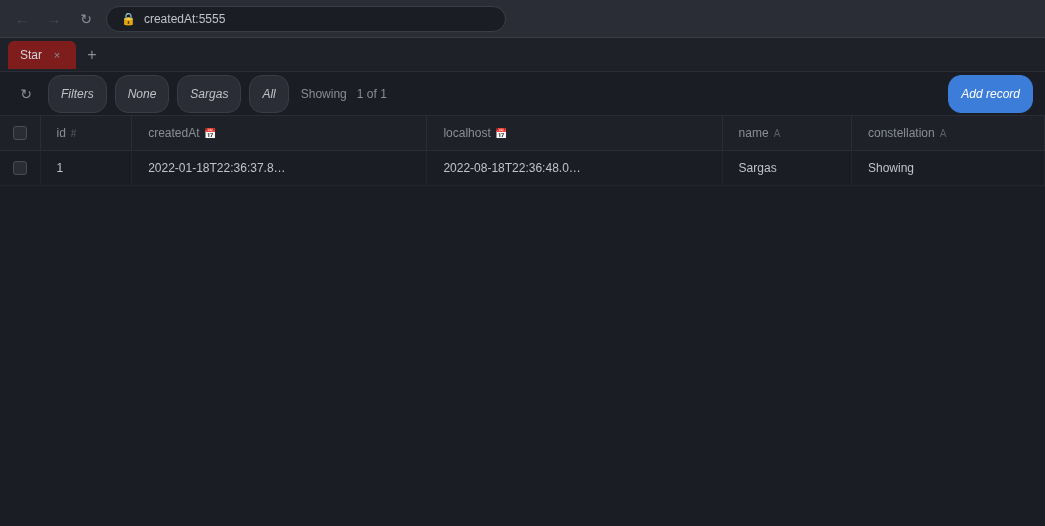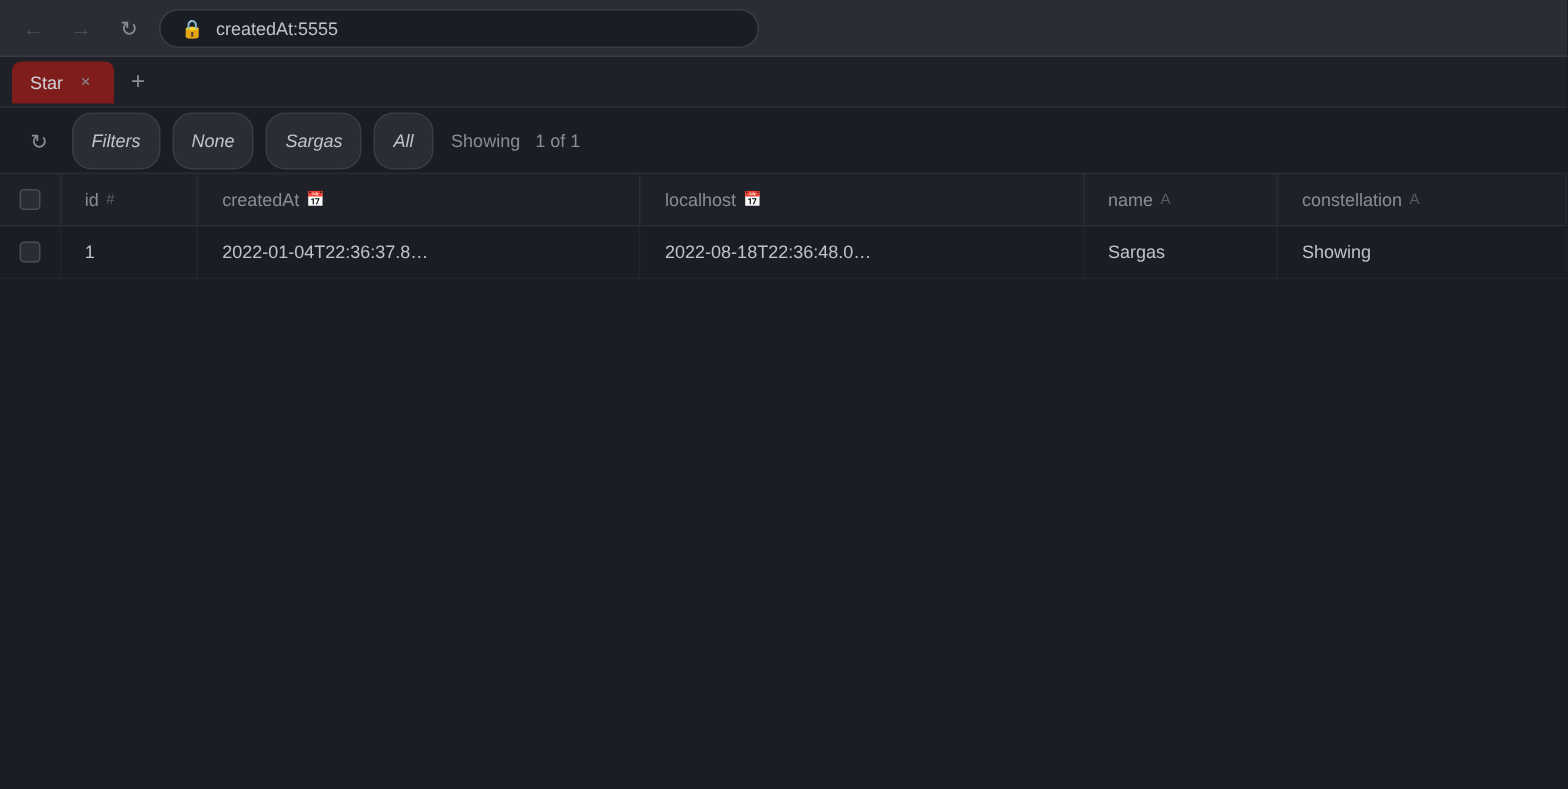--- a/index.html
+++ b/index.html
@@ -238,20 +238,21 @@
   <button class="toolbar-btn">Filters</button>
   <button class="toolbar-btn">None</button>
   <button class="toolbar-btn">Sargas</button>
   <button class="toolbar-btn">All</button>
   <span class="showing-text">
     <span>Showing</span>
     &nbsp;
     <span>1 of 1</span>
   </span>
   <div class="spacer"></div>
+  <button class="toolbar-btn primary">Add record</button>
 </div>
 
 <div class="table-container">
   <table>
     <thead>
       <tr>
         <th>
           <div class="checkbox-cell">
             <div class="checkbox"></div>
           </div>
@@ -289,20 +290,20 @@
       </tr>
     </thead>
     <tbody id="table-body">
     <tr>
           <td>
             <div class="checkbox-cell">
               <div class="checkbox"></div>
             </div>
           </td>
           <td>1</td>
-          <td>2022-01-04T22:36:37.8…</td>
+          <td>2022-01-18T22:36:37.8…</td>
           <td>2022-08-18T22:36:48.0…</td>
           <td>Sargas</td>
           <td>Showing</td>
         </tr>
       </tbody>
   </table>
 </div>
 
 </body></html>

